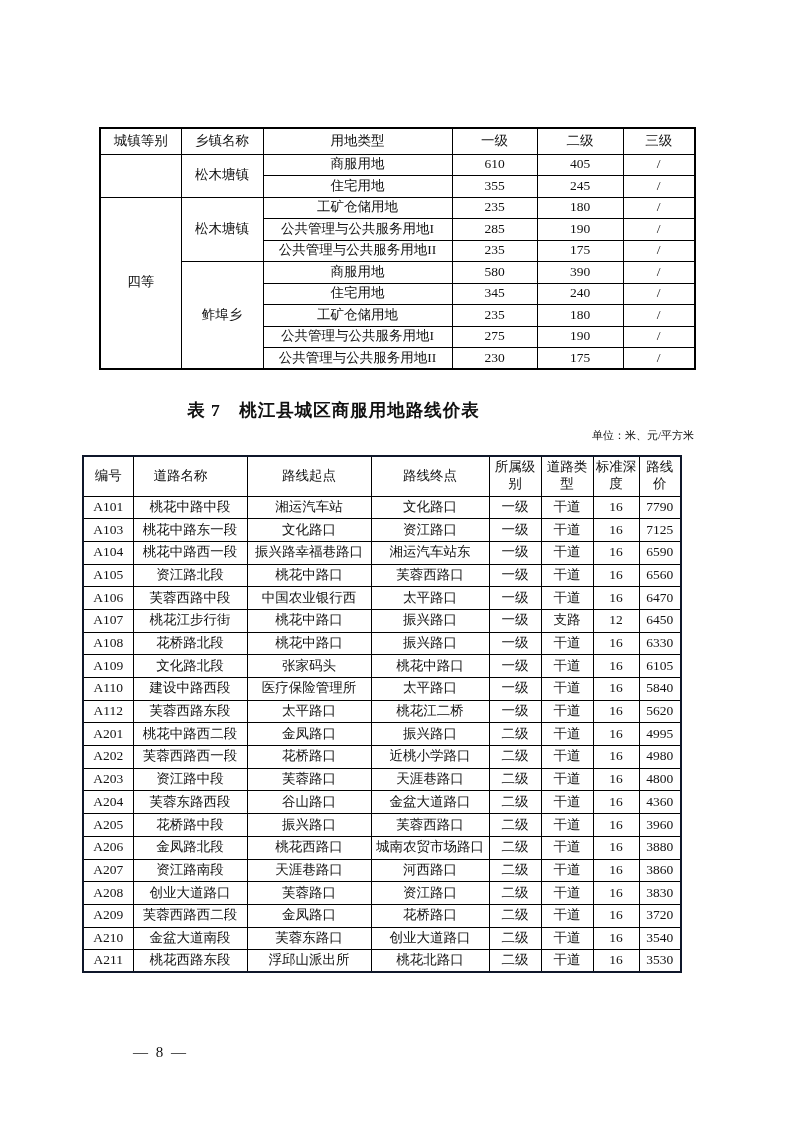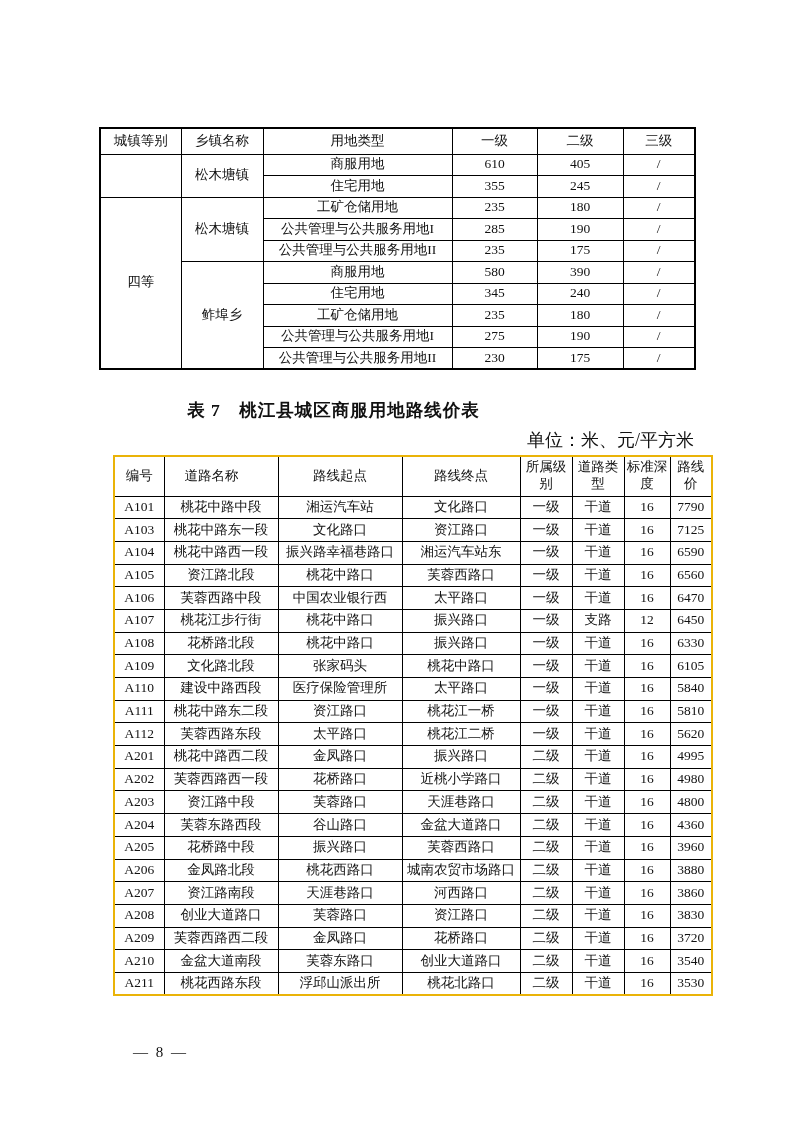--- a/index.html
+++ b/index.html
@@ -33,27 +33,27 @@
   #table1 td { height: 21.5px; }
 
   
   #t2-title {
     position: absolute; left: 0; top: 398px; width: 667px;
     text-align: center; font-size: 17.5px; font-weight: bold;
     letter-spacing: 1px;
   }
   #t2-unit {
     position: absolute; top: 428px; right: 99px;
-    font-size: 18px;
+    font-size: 11px;
   }
 
   
   #table2 {
-    position: absolute; left: 113px; top: 455px;
-    width: 598px; border: 2px solid #eab308;
+    position: absolute; left: 82px; top: 455px;
+    width: 598px; border: 2px solid #0f172a;
   }
   #table2 th { height: 40px; font-size: 13.5px; }
   #table2 td { height: 22.7px; }
   #table2 th.left { text-align: left; padding-left: 20px; }
 
   #page-number {
     position: absolute; left: 133px; top: 1044px;
     font-size: 15px; letter-spacing: 2px;
   }
 </style>
@@ -261,30 +261,20 @@
           <td>A110</td>
           <td>建设中路西段</td>
           <td>医疗保险管理所</td>
           <td>太平路口</td>
           <td>一级</td>
           <td>干道</td>
           <td>16</td>
           <td>5840</td>
         </tr>
         <tr>
-          <td>A111</td>
-          <td>桃花中路东二段</td>
-          <td>资江路口</td>
-          <td>桃花江一桥</td>
-          <td>一级</td>
-          <td>干道</td>
-          <td>16</td>
-          <td>5810</td>
-        </tr>
-        <tr>
           <td>A112</td>
           <td>芙蓉西路东段</td>
           <td>太平路口</td>
           <td>桃花江二桥</td>
           <td>一级</td>
           <td>干道</td>
           <td>16</td>
           <td>5620</td>
         </tr>
         <tr>

